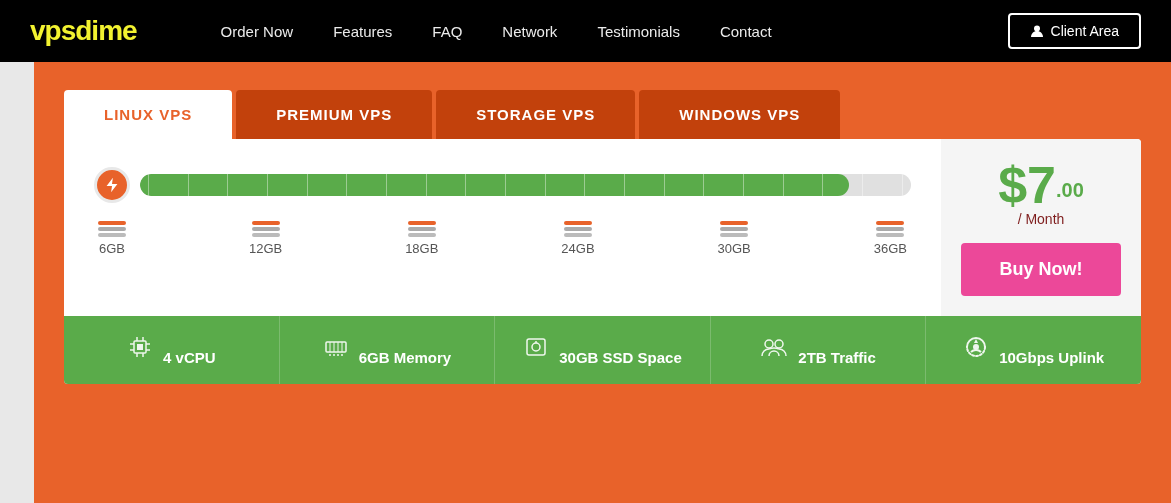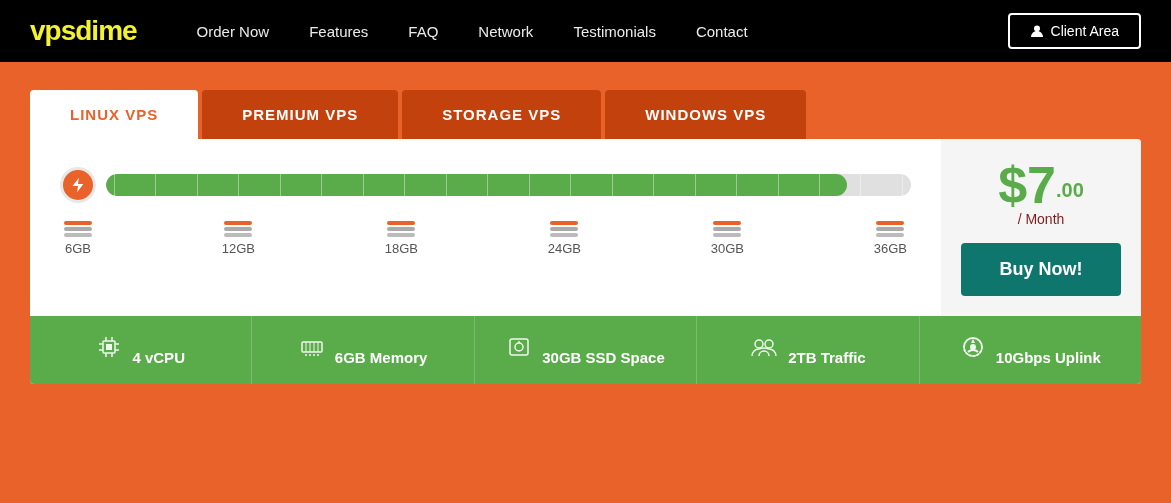--- a/index.html
+++ b/index.html
@@ -18,20 +18,21 @@
       font-weight: 700;
       color: #fff;
       margin-right: 60px;
       letter-spacing: -1px;
     }
     .logo span { color: #f2f230; }
     .nav-links {
       display: flex;
       gap: 40px;
       flex: 1;
+      margin-left: 24px;
     }
     .nav-links a {
       color: #fff;
       text-decoration: none;
       font-size: 15px;
       opacity: 0.92;
     }
     .client-area-btn {
       border: 2px solid #fff;
       background: transparent;
@@ -44,20 +45,21 @@
       align-items: center;
       gap: 7px;
       margin-left: 44px;
     }
 
     
     .main-bg {
       background: #e8622a;
       padding: 28px 30px 0 30px;
       min-height: 441px;
+      margin-left: 34px;
     }
 
     
     .tabs {
       display: flex;
       gap: 4px;
       margin-bottom: 0;
     }
     .tab {
       padding: 16px 40px;
@@ -194,21 +196,21 @@
       font-size: 20px;
       vertical-align: super;
       font-weight: 700;
       color: #5aab4a;
     }
     .price-period {
       font-size: 14px;
       color: #7f1d1d;
     }
     .buy-btn {
-      background: #0f766e;
+      background: #ec4899;
       color: #fff;
       border: none;
       border-radius: 4px;
       padding: 16px 32px;
       font-size: 18px;
       font-weight: 700;
       cursor: pointer;
       width: 100%;
     }
 

